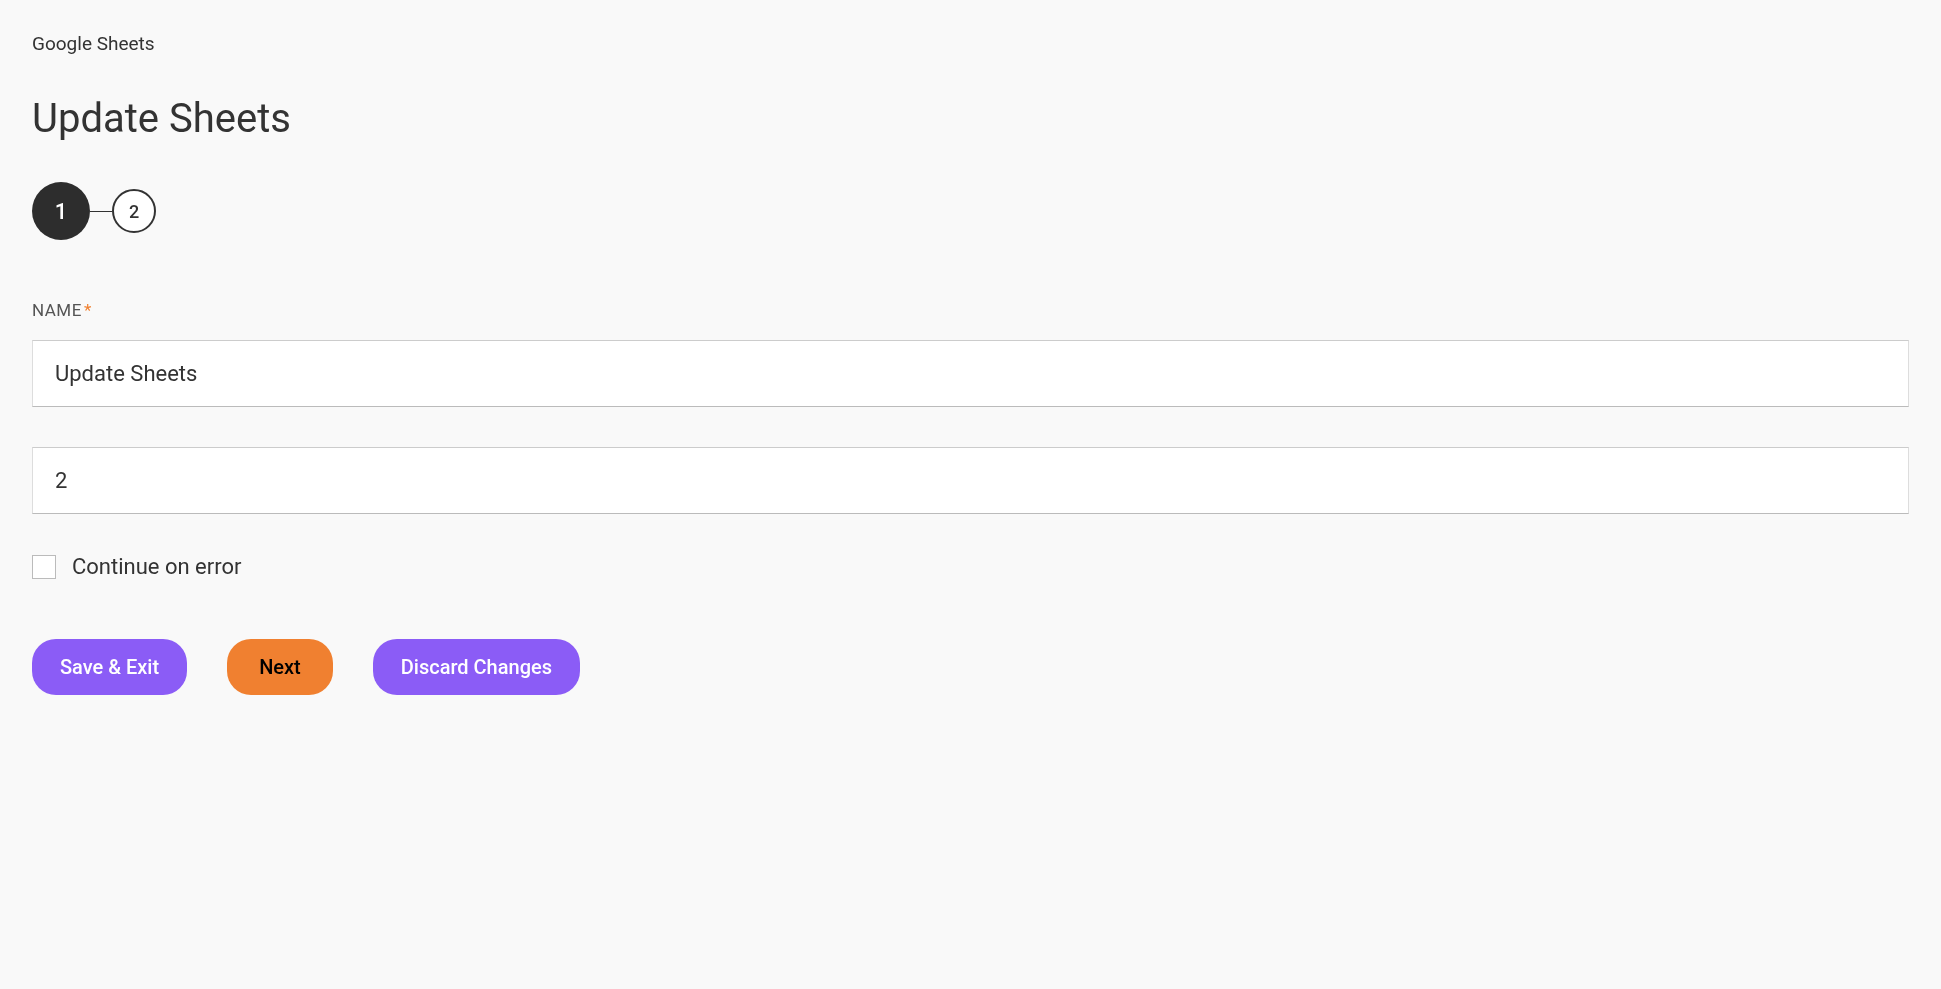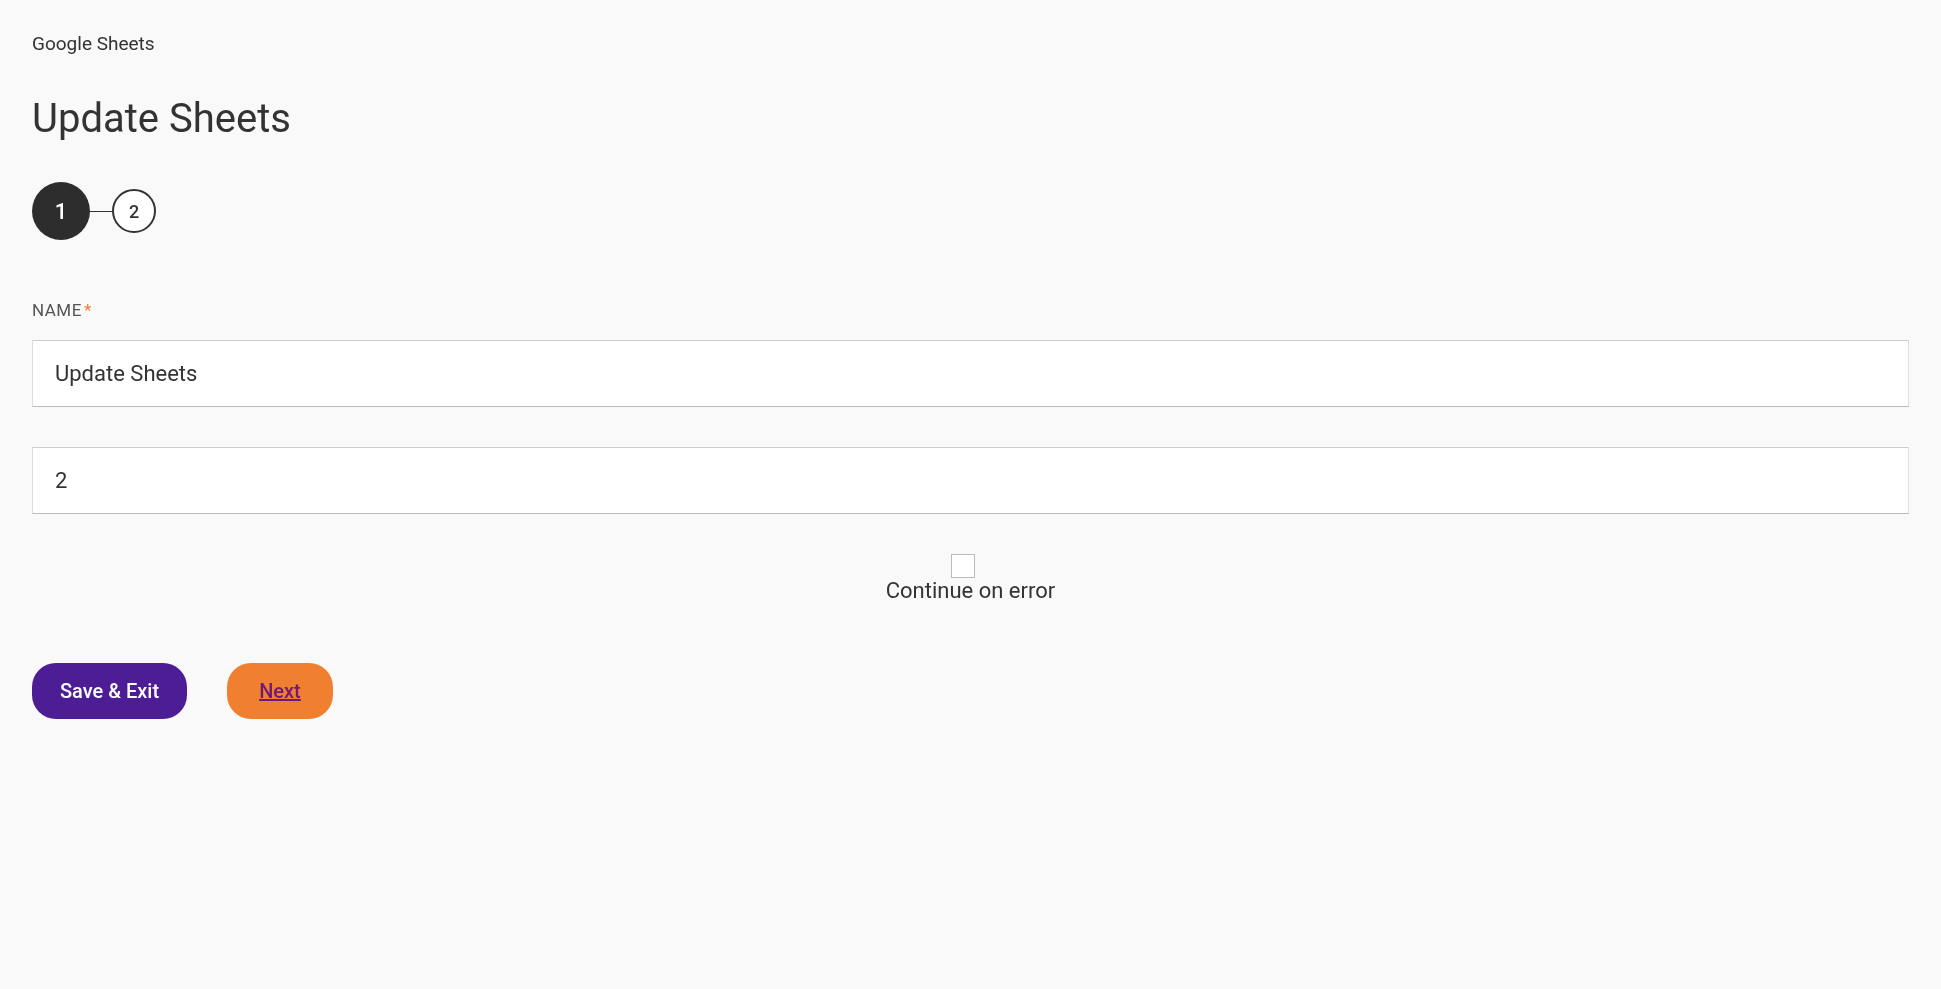--- a/index.html
+++ b/index.html
@@ -84,21 +84,20 @@
       border-top: 1px solid #ccc;
       border-bottom: 1px solid #bbb;
       outline: none;
       font-family: inherit;
     }
     .checkbox-group {
       display: flex;
       align-items: center;
       margin-bottom: 60px;
       margin-top: 30px;
-      flex-direction: column;
     }
     .checkbox {
       width: 24px;
       height: 24px;
       border: 1px solid #bbb;
       background-color: #fff;
       margin-right: 16px;
       cursor: pointer;
       appearance: none;
       -webkit-appearance: none;
@@ -118,28 +117,27 @@
     .btn {
       padding: 12px 28px;
       font-size: 20px;
       font-weight: 500;
       border: none;
       border-radius: 24px;
       cursor: pointer;
       font-family: inherit;
     }
     .btn-secondary {
-      background-color: #4c1d95;
+      background-color: #8b5cf6;
       color: #fff;
     }
     .btn-primary {
       background-color: #f08030;
-      color: #701a75;
+      color: #000000;
       padding: 16px 32px;
-      text-decoration: underline;
     }
   </style>
 </head>
 <body>
 
 
 
 <a class="breadcrumb">Google Sheets</a>
 
 <h1 class="page-title">Update Sheets</h1>
@@ -162,16 +160,17 @@
 </div>
 
 <div class="checkbox-group">
   <input type="checkbox" class="checkbox" style="">
   <label class="checkbox-label">Continue on error</label>
 </div>
 
 <div class="button-row">
   <button class="btn btn-secondary">Save &amp; Exit</button>
   <button class="btn btn-primary">Next</button>
+  <button class="btn btn-secondary">Discard Changes</button>
 </div>
 
 
 
 
 </body></html>

